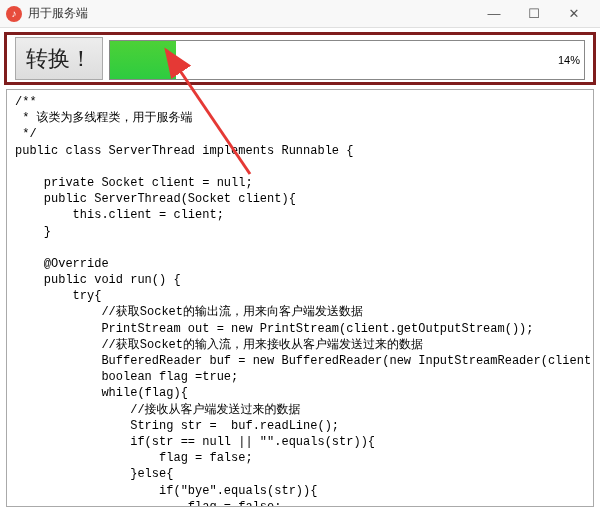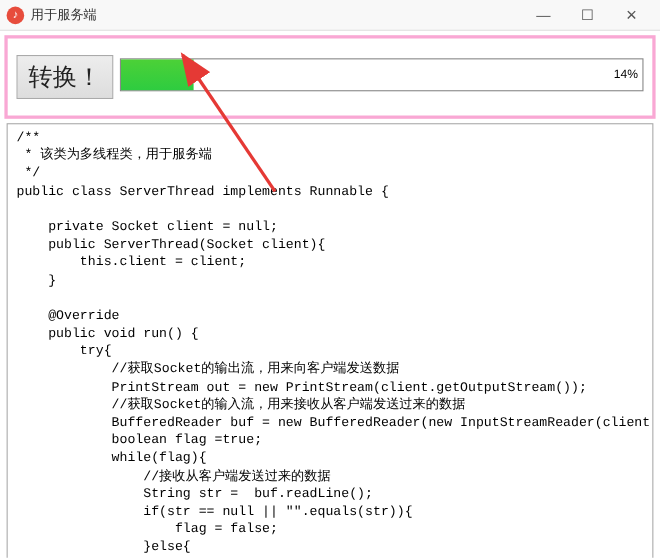--- a/index.html
+++ b/index.html
@@ -41,44 +41,44 @@
       display: flex;
       align-items: center;
       justify-content: center;
       color: #555;
       font-size: 13px;
       cursor: pointer;
     }
     .toolbar {
       display: flex;
       align-items: stretch;
-      padding: 15px 8px;
+      padding: 2px 8px;
       gap: 6px;
-      border: 3px solid #f9a8d4;
+      border: 3px solid #7f1d1d;
       margin: 4px;
       position: relative;
     }
     .convert-btn {
       background: linear-gradient(#ededed, #ddd);
       border: 1px solid #aaa;
       padding: 4px 10px;
       font-size: 22px;
       font-family: "SimSun", serif;
       color: #222;
       cursor: pointer;
       white-space: nowrap;
     }
     .progress-wrap {
       flex: 1;
       display: flex;
       align-items: center;
       border: 1px solid #888;
       background: #fff;
       position: relative;
-      height: 30px;
+      height: 40px;
       margin-top: 3px;
     }
     .progress-bar {
       background: linear-gradient(#4cd137, #2ecc40);
       height: 100%;
     }
     .progress-label {
       position: absolute;
       right: 4px;
       top: 50%;

